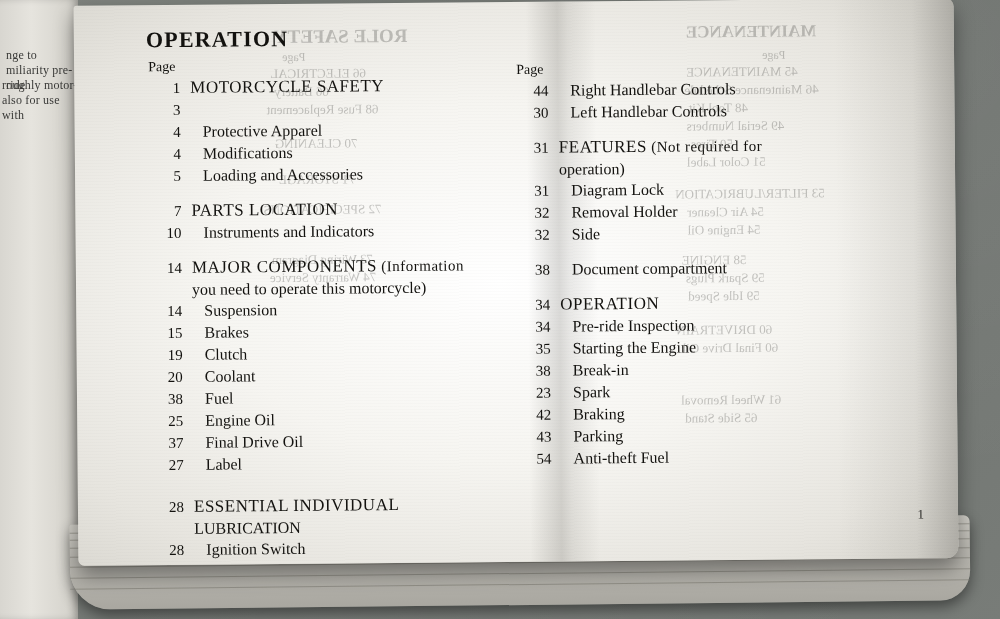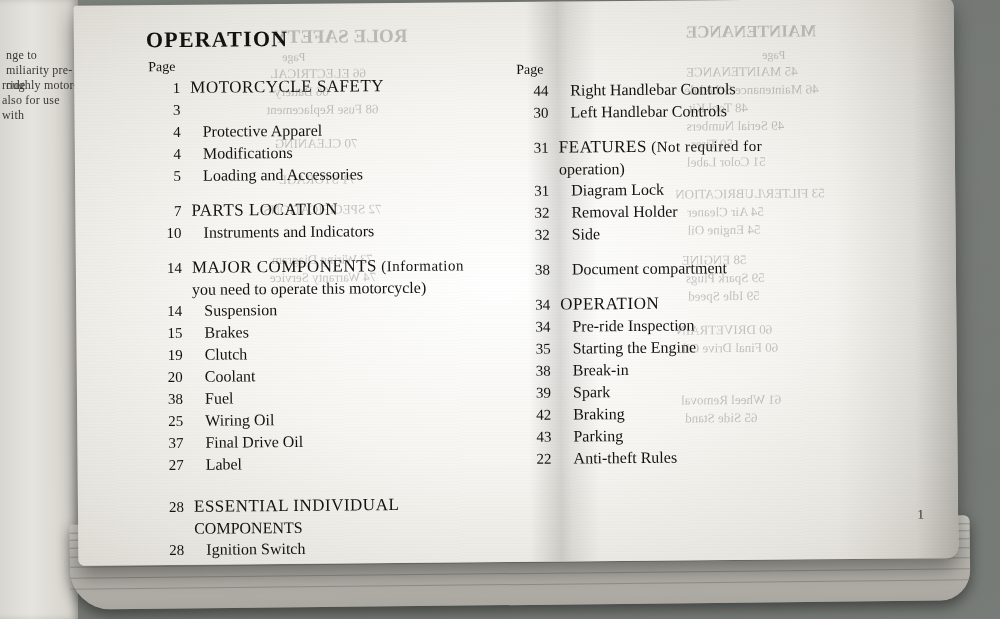--- a/index.html
+++ b/index.html
@@ -321,37 +321,37 @@
               <li class="sub">
                 <span class="pg">20</span>
                 <span class="txt">Coolant</span>
               </li>
               <li class="sub">
                 <span class="pg">38</span>
                 <span class="txt">Fuel</span>
               </li>
               <li class="sub">
                 <span class="pg">25</span>
-                <span class="txt">Wiring Oil</span>
+                <span class="txt">Engine Oil</span>
               </li>
               <li class="sub">
                 <span class="pg">37</span>
                 <span class="txt">Final Drive Oil</span>
               </li>
               <li class="sub">
                 <span class="pg">27</span>
                 <span class="txt">Label</span>
               </li>
               <li class="spacer2"></li>
               <li class="major">
                 <span class="pg">28</span>
                 <span class="txt">ESSENTIAL INDIVIDUAL</span>
               </li>
               <li>
-                <span class="cont">COMPONENTS</span>
+                <span class="cont">LUBRICATION</span>
               </li>
               <li class="sub">
                 <span class="pg">28</span>
                 <span class="txt">Ignition Switch</span>
               </li>
             </ul>
         </div>
 
         <div class="col col-right">
           <div class="page-label">Page</div>
@@ -400,34 +400,34 @@
               </li>
               <li class="sub">
                 <span class="pg">35</span>
                 <span class="txt">Starting the Engine</span>
               </li>
               <li class="sub">
                 <span class="pg">38</span>
                 <span class="txt">Break-in</span>
               </li>
               <li class="sub">
-                <span class="pg">39</span>
+                <span class="pg">23</span>
                 <span class="txt">Spark</span>
               </li>
               <li class="sub">
                 <span class="pg">42</span>
                 <span class="txt">Braking</span>
               </li>
               <li class="sub">
                 <span class="pg">43</span>
                 <span class="txt">Parking</span>
               </li>
               <li class="sub">
-                <span class="pg">22</span>
-                <span class="txt">Anti-theft Rules</span>
+                <span class="pg">54</span>
+                <span class="txt">Anti-theft Fuel</span>
               </li>
             </ul>
         </div>
 
         <div class="folio">1</div>
       </div>
 
     </div>
   </div>
 </div>

